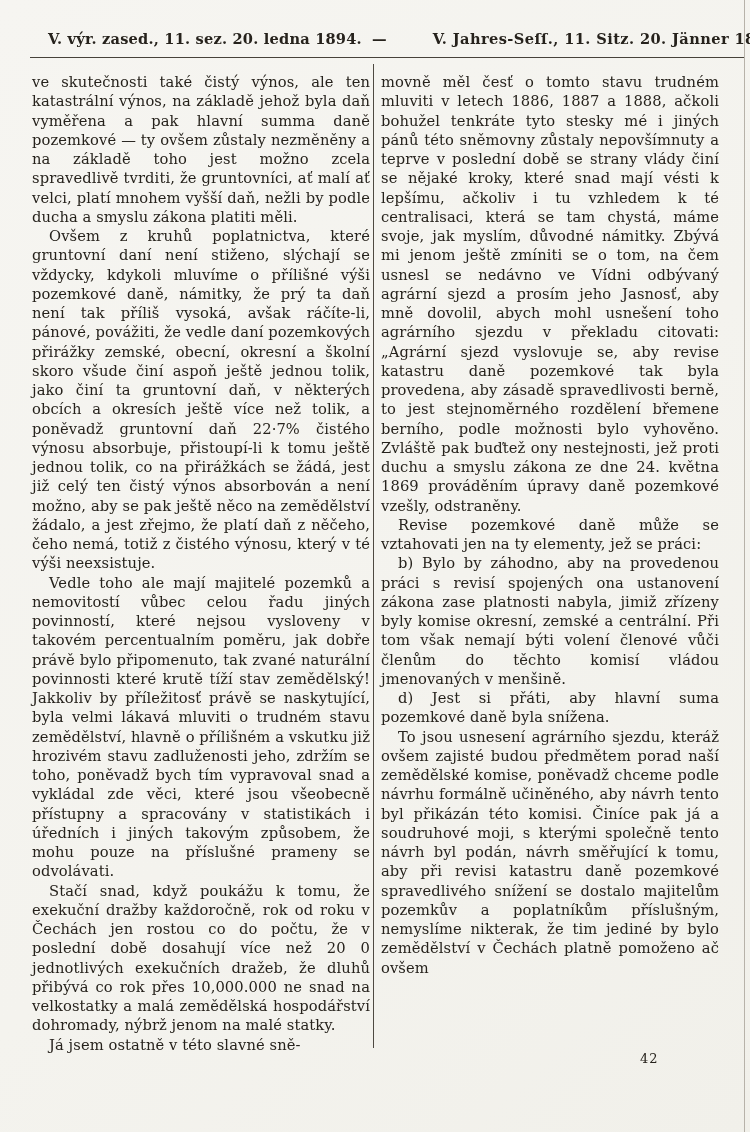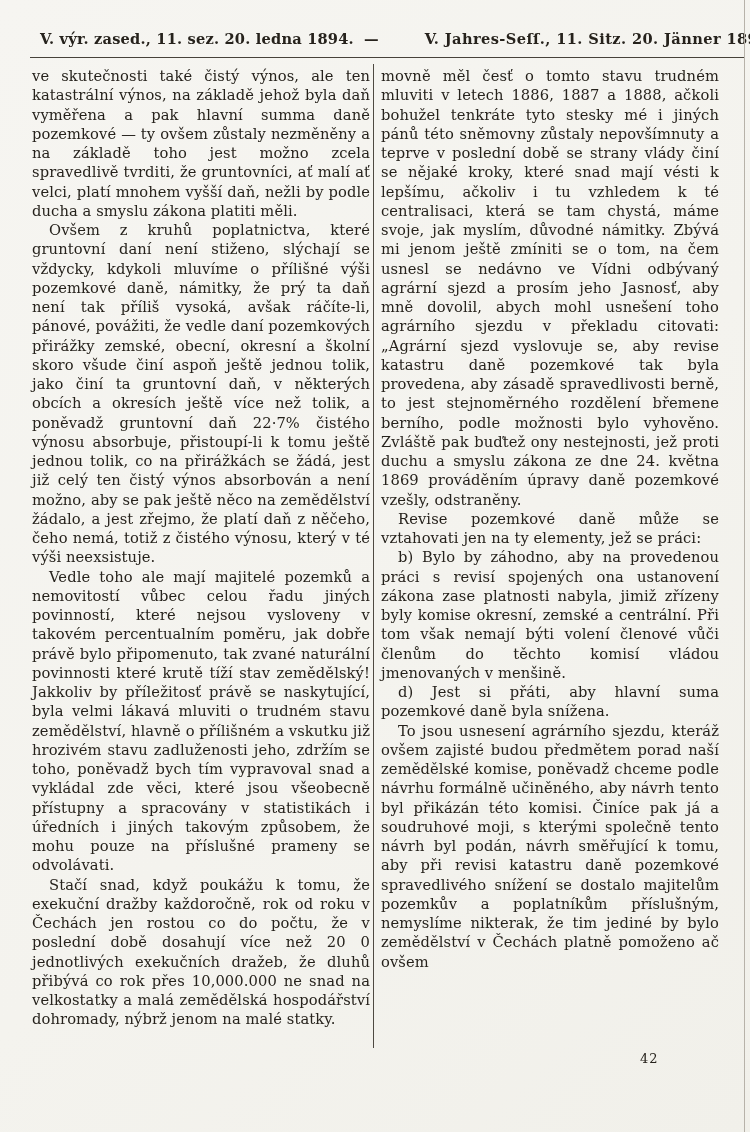--- a/index.html
+++ b/index.html
@@ -30,21 +30,21 @@
     left: 32px;
     right: 22px;
     top: 30px;
     display: flex;
     align-items: baseline;
     font-size: 14.6px;
     font-weight: bold;
     letter-spacing: 0.2px;
     white-space: nowrap;
   }
-  .header .czech { margin-left: 8px; }
+  .header .czech { margin-left: 16px; }
   .header .dash { margin: 0 10px; }
   .header .german {
     font-family: "DejaVu Serif", serif;
     font-weight: bold;
     letter-spacing: 0.4px;
     margin-left: 36px;
   }
   .header .pgnum {
     margin-left: auto;
     font-weight: normal;
@@ -54,21 +54,21 @@
   .header-rule {
     position: absolute;
     left: 30px;
     right: 6px;
     top: 57px;
     height: 0;
     border-top: 1.6px solid #47423a;
   }
   .col {
     position: absolute;
-    top: 66px;
+    top: 72px;
     width: 338px;
     text-align: justify;
     font-size: 14.7px;
     line-height: 19.25px;
     letter-spacing: 0.1px;
   }
   .col-left  { left: 32px; }
   .col-right { left: 381px; }
   .col p.para {
     margin: 0;
@@ -103,20 +103,21 @@
     <span class="pgnum">233</span>
   </div>
 
   <div class="header-rule"></div>
 
   <div class="col col-left" id="col-left">
       <p class="para">ve skutečnosti také čistý výnos, ale ten katastrální výnos, na základě jehož byla daň vyměřena a pak hlavní summa daně pozemkové — ty ovšem zůstaly nezměněny a na základě toho jest možno zcela spravedlivě tvrditi, že gruntovníci, ať malí ať velci, platí mnohem vyšší daň, nežli by podle ducha a smyslu zákona platiti měli.</p>
       <p class="para indent">Ovšem z kruhů poplatnictva, které gruntovní daní není stiženo, slýchají se vždycky, kdykoli mluvíme o přílišné výši pozemkové daně, námitky, že prý ta daň není tak příliš vysoká, avšak ráčíte-li, pánové, povážiti, že vedle daní pozemkových přirážky zemské, obecní, okresní a školní skoro všude činí aspoň ještě jednou tolik, jako činí ta gruntovní daň, v některých obcích a okresích ještě více než tolik, a poněvadž gruntovní daň 22·7% čistého výnosu absorbuje, přistoupí-li k tomu ještě jednou tolik, co na přirážkách se žádá, jest již celý ten čistý výnos absorbován a není možno, aby se pak ještě něco na zemědělství žádalo, a jest zřejmo, že platí daň z něčeho, čeho nemá, totiž z čistého výnosu, který v té výši neexsistuje.</p>
       <p class="para indent">Vedle toho ale mají majitelé pozemků a nemovitostí vůbec celou řadu jiných povinností, které nejsou vysloveny v takovém percentualním poměru, jak dobře právě bylo připomenuto, tak zvané naturální povinnosti které krutě tíží stav zemědělský! Jakkoliv by příležitosť právě se naskytující, byla velmi lákavá mluviti o trudném stavu zemědělství, hlavně o přílišném a vskutku již hrozivém stavu zadluženosti jeho, zdržím se toho, poněvadž bych tím vypravoval snad a vykládal zde věci, které jsou všeobecně přístupny a spracovány v statistikách i úředních i jiných takovým způsobem, že mohu pouze na příslušné prameny se odvolávati.</p>
       <p class="para indent">Stačí snad, když poukážu k tomu, že exekuční dražby každoročně, rok od roku v Čechách jen rostou co do počtu, že v poslední době dosahují více než 20 0 jednotlivých exekučních dražeb, že dluhů přibývá co rok přes 10,000.000 ne snad na velkostatky a malá zemědělská hospodářství dohromady, nýbrž jenom na malé statky.</p>
+      <p class="para indent">Já jsem ostatně v této slavné sně-</p>
     </div>
 
   <div class="divider"></div>
 
   <div class="col col-right" id="col-right">
       <p class="para">movně měl česť o tomto stavu trudném mluviti v letech 1886, 1887 a 1888, ačkoli bohužel tenkráte tyto stesky mé i jiných pánů této sněmovny zůstaly nepovšímnuty a teprve v poslední době se strany vlády činí se nějaké kroky, které snad mají vésti k lepšímu, ačkoliv i tu vzhledem k té centralisaci, která se tam chystá, máme svoje, jak myslím, důvodné námitky. Zbývá mi jenom ještě zmíniti se o tom, na čem usnesl se nedávno ve Vídni odbývaný agrární sjezd a prosím jeho Jasnosť, aby mně dovolil, abych mohl usnešení toho agrárního sjezdu v překladu citovati: „Agrární sjezd vyslovuje se, aby revise katastru daně pozemkové tak byla provedena, aby zásadě spravedlivosti berně, to jest stejnoměrného rozdělení břemene berního, podle možnosti bylo vyhověno. Zvláště pak buďtež ony nestejnosti, jež proti duchu a smyslu zákona ze dne 24. května 1869 prováděním úpravy daně pozemkové vzešly, odstraněny.</p>
       <p class="para indent">Revise pozemkové daně může se vztahovati jen na ty elementy, jež se práci:</p>
       <p class="para indent">b) Bylo by záhodno, aby na provedenou práci s revisí spojených ona ustanovení zákona zase platnosti nabyla, jimiž zřízeny byly komise okresní, zemské a centrální. Při tom však nemají býti volení členové vůči členům do těchto komisí vládou jmenovaných v menšině.</p>
       <p class="para indent">d) Jest si přáti, aby hlavní suma pozemkové daně byla snížena.</p>
       <p class="para indent">To jsou usnesení agrárního sjezdu, kteráž ovšem zajisté budou předmětem porad naší zemědělské komise, poněvadž chceme podle návrhu formálně učiněného, aby návrh tento byl přikázán této komisi. Činíce pak já a soudruhové moji, s kterými společně tento návrh byl podán, návrh směřující k tomu, aby při revisi katastru daně pozemkové spravedlivého snížení se dostalo majitelům pozemkův a poplatníkům příslušným, nemyslíme nikterak, že tim jediné by bylo zemědělství v Čechách platně pomoženo ač ovšem</p>

